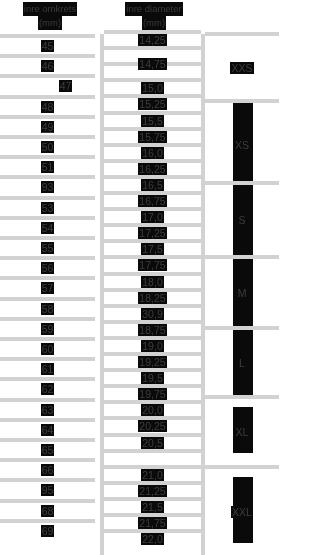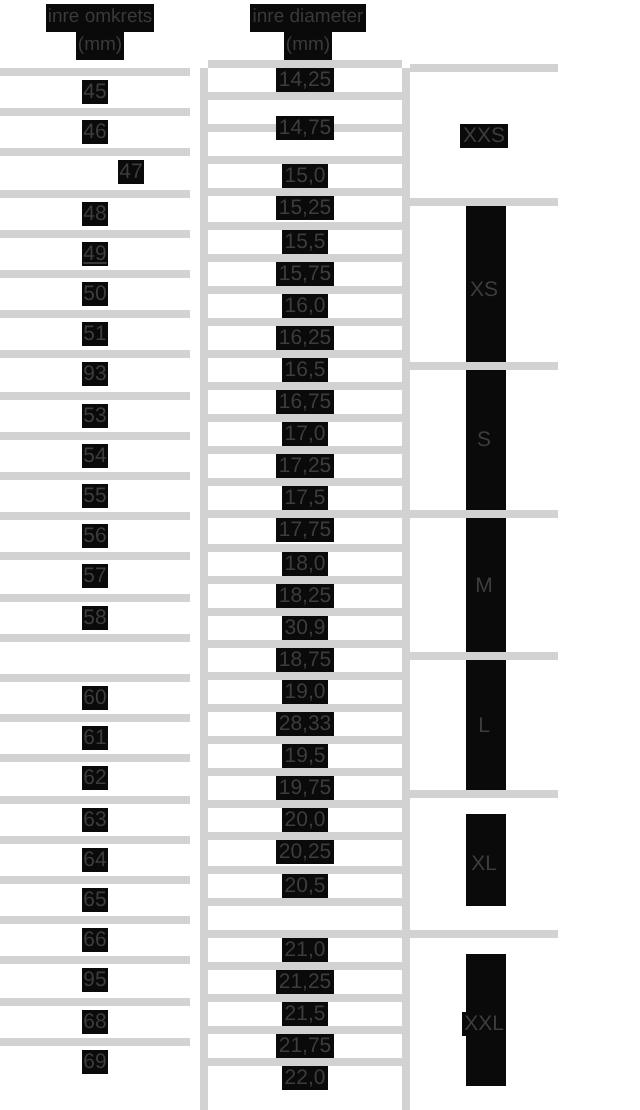--- a/index.html
+++ b/index.html
@@ -161,20 +161,23 @@
       </div>
       <div class="rowline" style="top: 242.4px;"></div>
       <div class="cell" style="top: 246.4px; height: 16.2px;">
         <span>57</span>
       </div>
       <div class="rowline" style="top: 262.6px;"></div>
       <div class="cell" style="top: 266.6px; height: 16.2px;">
         <span>58</span>
       </div>
       <div class="rowline" style="top: 282.8px;"></div>
+      <div class="cell" style="top: 286.8px; height: 16.2px;">
+        <span>59</span>
+      </div>
       <div class="rowline" style="top: 303px;"></div>
       <div class="cell" style="top: 307px; height: 16.2px;">
         <span>60</span>
       </div>
       <div class="rowline" style="top: 323.2px;"></div>
       <div class="cell" style="top: 327.2px; height: 16.2px;">
         <span>61</span>
       </div>
       <div class="rowline" style="top: 343.4px;"></div>
       <div class="cell" style="top: 347.4px; height: 16.2px;">
@@ -285,21 +288,21 @@
       <div class="rowline" style="top: 285.8px;"></div>
       <div class="cell" style="top: 289.8px; height: 12.1px; justify-content: center;">
         <span>18,75</span>
       </div>
       <div class="rowline" style="top: 301.9px;"></div>
       <div class="cell" style="top: 305.9px; height: 12.1px;">
         <span>19,0</span>
       </div>
       <div class="rowline" style="top: 318px;"></div>
       <div class="cell" style="top: 322px; height: 12.1px;">
-        <span>28,33</span>
+        <span>19,25</span>
       </div>
       <div class="rowline" style="top: 334.1px;"></div>
       <div class="cell" style="top: 338.1px; height: 12.1px;">
         <span>19,5</span>
       </div>
       <div class="rowline" style="top: 350.2px;"></div>
       <div class="cell" style="top: 354.2px; height: 12.1px;">
         <span>19,75</span>
       </div>
       <div class="rowline" style="top: 366.3px;"></div>

